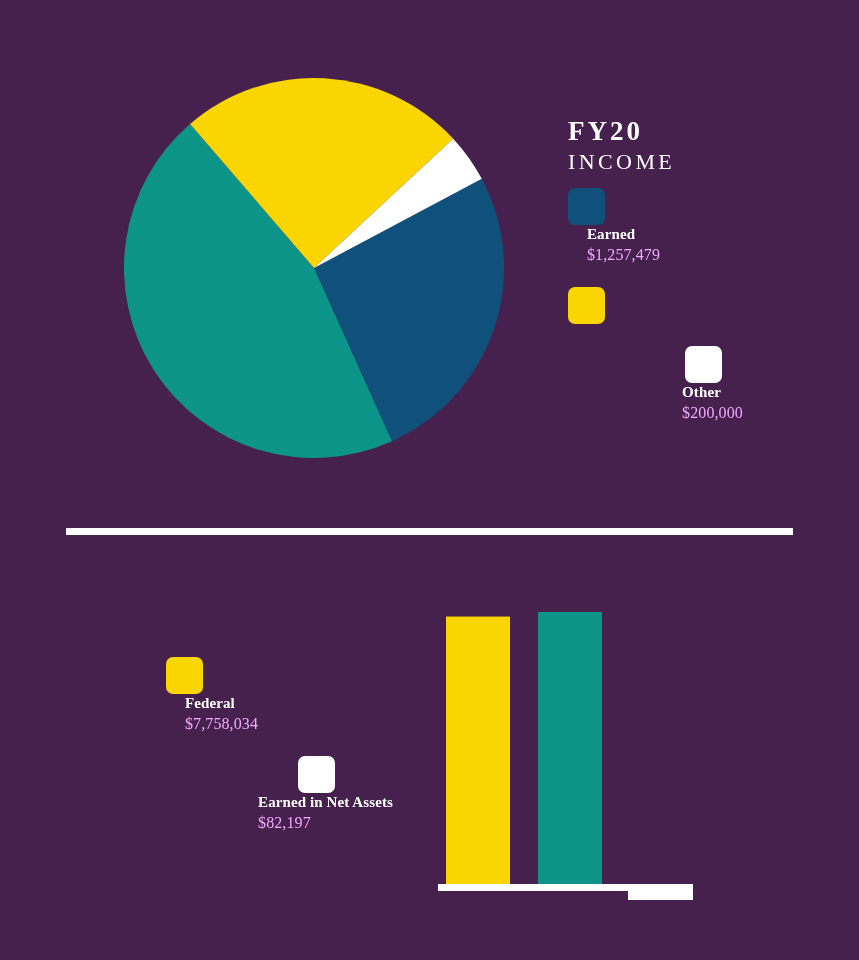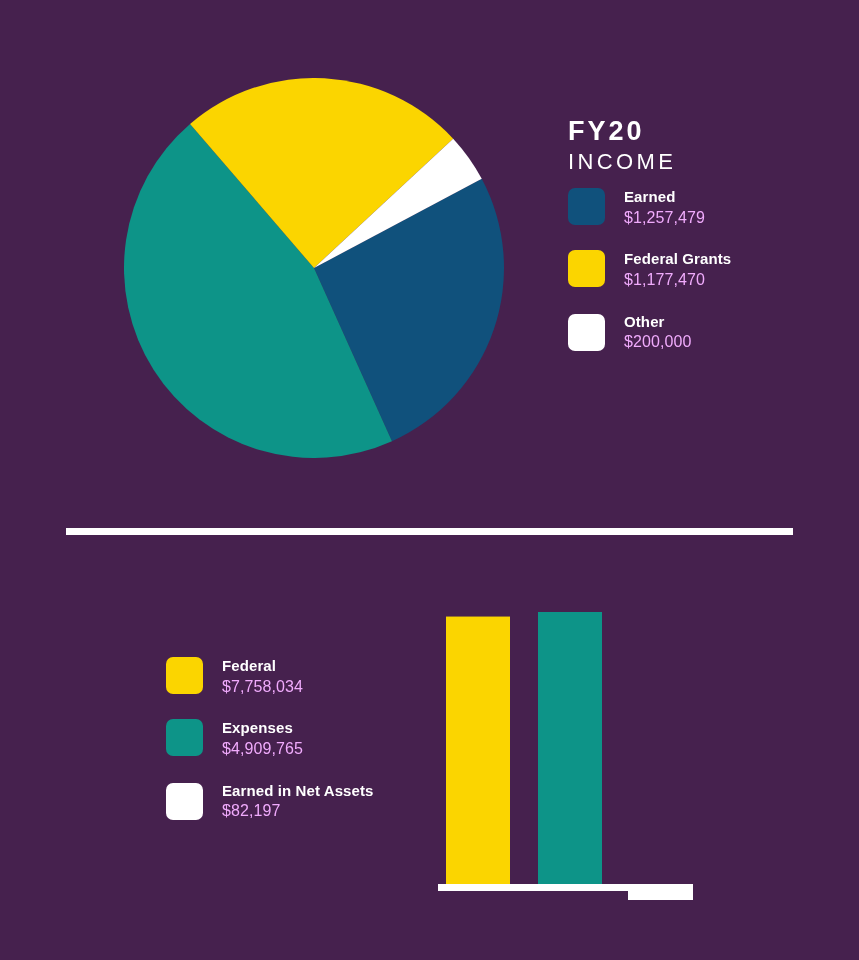--- a/index.html
+++ b/index.html
@@ -12,20 +12,21 @@
     background: #46214E;
     font-family: "Liberation Sans", sans-serif;
     overflow: hidden;
     position: relative;
   }
   .canvas {
     position: absolute;
     inset: 0;
     width: 859px;
     height: 876px;
+    font-family: Liberation Serif, serif;
   }
 
   
   .pie-wrap {
     position: absolute;
     left: 124px;
     top: 78px;
     width: 380px;
     height: 380px;
   }
@@ -58,20 +59,21 @@
   .legend {
     position: absolute;
   }
   .legend-income { left: 568px; top: 188px; width: 270px; }
   .legend-budget { left: 166px; top: 657px; width: 300px; }
 
   .legend-row {
     display: flex;
     align-items: flex-start;
     margin-bottom: 22px;
+    flex-direction: column;
   }
   .legend-row:last-child { margin-bottom: 0; align-items: center; }
 
   .swatch {
     width: 37px;
     height: 37px;
     border-radius: 7px;
     flex: 0 0 auto;
   }
   .legend-text {
@@ -144,24 +146,20 @@
       <span class="swatch" style="background:#10517C"></span>
       <span class="legend-text">
         <span class="legend-label">Earned</span>
         <span class="legend-value">$1,257,479</span>
       </span>
     </div>
 
 
     <div class="legend-row">
       <span class="swatch" style="background:#FBD500"></span>
-      <span class="legend-text">
-        <span class="legend-label">Federal Grants</span>
-        <span class="legend-value">$1,177,470</span>
-      </span>
     </div>
 
     <div class="legend-row">
       <span class="swatch" style="background:#FFFFFF"></span>
       <span class="legend-text">
         <span class="legend-label">Other</span>
         <span class="legend-value">$200,000</span>
       </span>
     </div>
 
@@ -172,27 +170,20 @@
   <div class="legend legend-budget">
 
     <div class="legend-row">
       <span class="swatch" style="background:#FBD500"></span>
       <span class="legend-text">
         <span class="legend-label">Federal</span>
         <span class="legend-value">$7,758,034</span>
       </span>
     </div>
 
-    <div class="legend-row">
-      <span class="swatch" style="background:#0D9488"></span>
-      <span class="legend-text">
-        <span class="legend-label">Expenses</span>
-        <span class="legend-value">$4,909,765</span>
-      </span>
-    </div>
 
     <div class="legend-row">
       <span class="swatch" style="background:#FFFFFF"></span>
       <span class="legend-text">
         <span class="legend-label">Earned in Net Assets</span>
         <span class="legend-value">$82,197</span>
       </span>
     </div>
 
   </div>

